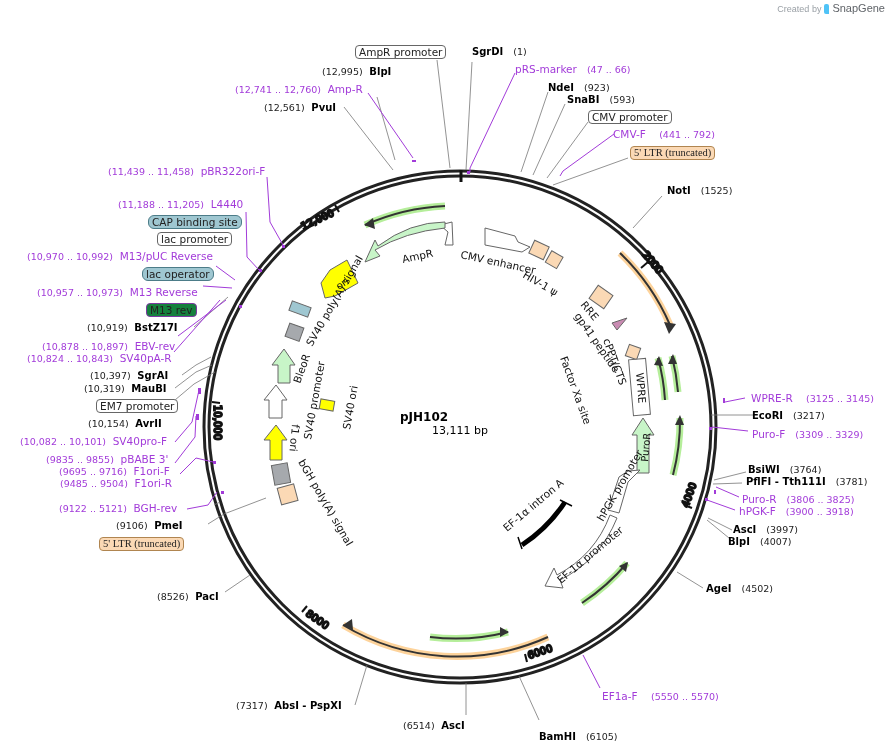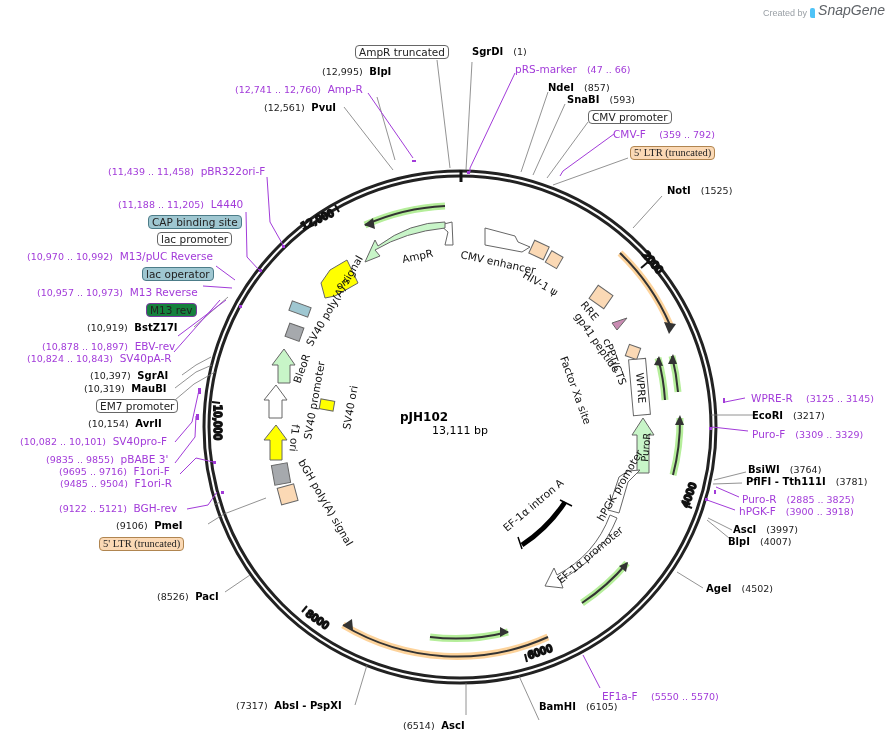--- a/index.html
+++ b/index.html
@@ -1,28 +1,28 @@
 <!DOCTYPE html>
 <html><head>
 <meta charset="utf-8">
 <style>
   html, body { margin:0; padding:0; background:#ffffff; }
   body { width:893px; height:742px; position:relative; overflow:hidden; font-family:"DejaVu Sans", sans-serif; }
   #map { position:absolute; left:0; top:0; }
   .credit { position:absolute; right:8px; top:2px; font-family:"Liberation Sans", sans-serif; font-size:9px; color:#9aa0a6; display:flex; align-items:flex-end; gap:3px; }
-  .credit .logo { font-size:14px; color:#5f6368;font-style:italic; }
+  .credit .logo { font-size:11px; color:#5f6368; }
   .credit .mark { width:5px; height:10px; background:#4fc3f7; border-radius:2px 2px 0 2px; display:inline-block; }
   .lbl { position:absolute; white-space:nowrap; font-size:10.5px; line-height:12px; }
   .site { color:#000; }
   .site b { font-weight:bold; font-size:10px; }
   .pos { color:#222; font-size:9.5px; }
   .primer { color:#a23bd9; }
   .primer .pos { color:#a23bd9; }
   .box { border:1px solid #666; border-radius:4px; padding:0 3px; background:#fff; color:#222; }
-  .box.blue { background:#9fc7d1; border-color:#4c7c88; }
+  .box.blue { background:#9fc7d1; border-color:#4c7c88;border-radius:6px; }
   .box.orange { background:#fbd9b5; border-color:#b08550;font-family:Liberation Serif, serif; }
   .box.purple { background:#15803d; border-color:#7c3aa0; }
   .center-name { position:absolute; left:400px; top:410px; width:120px; text-align:left; font-weight:bold; font-size:12px; }
   .center-len { position:absolute; left:400px; top:424px; width:120px; text-align:center; font-size:11px; }
   svg text { font-family:"DejaVu Sans", sans-serif; }
 </style>
 </head>
 <body>
 
 <div class="credit">
@@ -195,40 +195,40 @@
     <text x="292" y="424" transform="rotate(95 292 424)">f1 ori</text>
     <text x="298" y="462" transform="rotate(60 298 462)">bGH poly(A) signal</text>
   </g>
 </svg>
 
 <div class="center-name">pJH102</div>
 <div class="center-len">13,111 bp</div>
 
 <div class="lbl site" style="left:472px;top:45px"><b>SgrDI</b>&nbsp;&nbsp;&nbsp;<span class="pos">(1)</span></div>
 <div class="lbl primer" style="left:515px;top:63px"><span>pRS-marker</span>&nbsp;&nbsp;&nbsp;<span class="pos">(47 .. 66)</span></div>
-<div class="lbl site" style="left:548px;top:81px"><b>NdeI</b>&nbsp;&nbsp;&nbsp;<span class="pos">(857)</span></div>
+<div class="lbl site" style="left:548px;top:81px"><b>NdeI</b>&nbsp;&nbsp;&nbsp;<span class="pos">(923)</span></div>
 <div class="lbl site" style="left:567px;top:93px"><b>SnaBI</b>&nbsp;&nbsp;&nbsp;<span class="pos">(593)</span></div>
 <div class="lbl box" style="left:588px;top:110px">CMV promoter</div>
-<div class="lbl primer" style="left:613px;top:128px"><span>CMV-F</span>&nbsp;&nbsp;&nbsp;&nbsp;<span class="pos">(359 .. 792)</span></div>
+<div class="lbl primer" style="left:613px;top:128px"><span>CMV-F</span>&nbsp;&nbsp;&nbsp;&nbsp;<span class="pos">(441 .. 792)</span></div>
 <div class="lbl box orange" style="left:630px;top:146px">5' LTR (truncated)</div>
 <div class="lbl site" style="left:667px;top:184px"><b>NotI</b>&nbsp;&nbsp;&nbsp;<span class="pos">(1525)</span></div>
 <div class="lbl primer" style="left:751px;top:392px"><span>WPRE-R</span>&nbsp;&nbsp;&nbsp;&nbsp;<span class="pos">(3125 .. 3145)</span></div>
 <div class="lbl site" style="left:752px;top:409px"><b>EcoRI</b>&nbsp;&nbsp;&nbsp;<span class="pos">(3217)</span></div>
 <div class="lbl primer" style="left:752px;top:428px"><span>Puro-F</span>&nbsp;&nbsp;&nbsp;<span class="pos">(3309 .. 3329)</span></div>
 <div class="lbl site" style="left:748px;top:463px"><b>BsiWI</b>&nbsp;&nbsp;&nbsp;<span class="pos">(3764)</span></div>
 <div class="lbl site" style="left:746px;top:475px"><b>PflFI - Tth111I</b>&nbsp;&nbsp;&nbsp;<span class="pos">(3781)</span></div>
-<div class="lbl primer" style="left:742px;top:493px"><span>Puro-R</span>&nbsp;&nbsp;&nbsp;<span class="pos">(2885 .. 3825)</span></div>
+<div class="lbl primer" style="left:742px;top:493px"><span>Puro-R</span>&nbsp;&nbsp;&nbsp;<span class="pos">(3806 .. 3825)</span></div>
 <div class="lbl primer" style="left:739px;top:505px"><span>hPGK-F</span>&nbsp;&nbsp;&nbsp;<span class="pos">(3900 .. 3918)</span></div>
 <div class="lbl site" style="left:733px;top:523px"><b>AscI</b>&nbsp;&nbsp;&nbsp;<span class="pos">(3997)</span></div>
 <div class="lbl site" style="left:728px;top:535px"><b>BlpI</b>&nbsp;&nbsp;&nbsp;<span class="pos">(4007)</span></div>
 <div class="lbl site" style="left:706px;top:582px"><b>AgeI</b>&nbsp;&nbsp;&nbsp;<span class="pos">(4502)</span></div>
 <div class="lbl primer" style="left:602px;top:690px"><span>EF1a-F</span>&nbsp;&nbsp;&nbsp;&nbsp;<span class="pos">(5550 .. 5570)</span></div>
-<div class="lbl site" style="left:539px;top:700px"><b>BamHI</b>&nbsp;&nbsp;&nbsp;<span class="pos">(6105)</span></div>
-
-<div class="lbl box" style="left:355px;top:45px">AmpR truncated</div>
+<div class="lbl site" style="left:539px;top:730px"><b>BamHI</b>&nbsp;&nbsp;&nbsp;<span class="pos">(6105)</span></div>
+
+<div class="lbl box" style="left:355px;top:45px">AmpR promoter</div>
 <div class="lbl site" style="left:322px;top:65px"><span class="pos">(12,995)</span>&nbsp;&nbsp;<b>BlpI</b></div>
 <div class="lbl primer" style="left:235px;top:83px"><span class="pos">(12,741 .. 12,760)</span>&nbsp;&nbsp;<span>Amp-R</span></div>
 <div class="lbl site" style="left:264px;top:101px"><span class="pos">(12,561)</span>&nbsp;&nbsp;<b>PvuI</b></div>
 <div class="lbl primer" style="left:108px;top:165px"><span class="pos">(11,439 .. 11,458)</span>&nbsp;&nbsp;<span>pBR322ori-F</span></div>
 <div class="lbl primer" style="left:118px;top:198px"><span class="pos">(11,188 .. 11,205)</span>&nbsp;&nbsp;<span>L4440</span></div>
 <div class="lbl box blue" style="left:148px;top:215px">CAP binding site</div>
 <div class="lbl box" style="left:157px;top:232px">lac promoter</div>
 <div class="lbl primer" style="left:27px;top:250px"><span class="pos">(10,970 .. 10,992)</span>&nbsp;&nbsp;<span>M13/pUC Reverse</span></div>
 <div class="lbl box blue" style="left:142px;top:267px">lac operator</div>
 <div class="lbl primer" style="left:37px;top:286px"><span class="pos">(10,957 .. 10,973)</span>&nbsp;&nbsp;<span>M13 Reverse</span></div>

